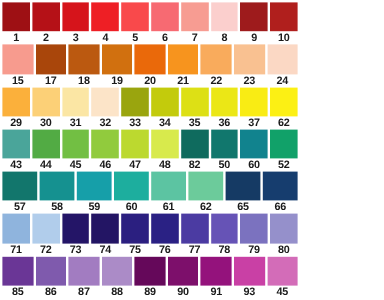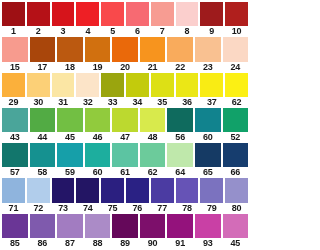--- a/index.html
+++ b/index.html
@@ -201,21 +201,25 @@
       <div class="swatch-cell">
         <div class="swatch-chip" style="background-color: rgb(188, 217, 47);"></div>
         <div class="swatch-label">47</div>
       </div>
       <div class="swatch-cell">
         <div class="swatch-chip" style="background-color: rgb(216, 234, 76);"></div>
         <div class="swatch-label">48</div>
       </div>
       <div class="swatch-cell">
         <div class="swatch-chip" style="background-color: rgb(15, 107, 94);"></div>
-        <div class="swatch-label">56</div>
+        <div class="swatch-label">82</div>
+      </div>
+      <div class="swatch-cell">
+        <div class="swatch-chip" style="background-color: rgb(17, 119, 109);"></div>
+        <div class="swatch-label">50</div>
       </div>
       <div class="swatch-cell">
         <div class="swatch-chip" style="background-color: rgb(17, 131, 142);"></div>
         <div class="swatch-label">60</div>
       </div>
       <div class="swatch-cell">
         <div class="swatch-chip" style="background-color: rgb(17, 161, 105);"></div>
         <div class="swatch-label">52</div>
       </div>
     </div>
@@ -236,24 +240,20 @@
         <div class="swatch-chip" style="background-color: rgb(29, 174, 158);"></div>
         <div class="swatch-label">60</div>
       </div>
       <div class="swatch-cell">
         <div class="swatch-chip" style="background-color: rgb(92, 196, 162);"></div>
         <div class="swatch-label">61</div>
       </div>
       <div class="swatch-cell">
         <div class="swatch-chip" style="background-color: rgb(108, 203, 155);"></div>
         <div class="swatch-label">62</div>
-      </div>
-      <div class="swatch-cell">
-        <div class="swatch-chip" style="background-color: rgb(191, 232, 171);"></div>
-        <div class="swatch-label">64</div>
       </div>
       <div class="swatch-cell">
         <div class="swatch-chip" style="background-color: rgb(21, 58, 100);"></div>
         <div class="swatch-label">65</div>
       </div>
       <div class="swatch-cell">
         <div class="swatch-chip" style="background-color: rgb(22, 61, 110);"></div>
         <div class="swatch-label">66</div>
       </div>
     </div>

